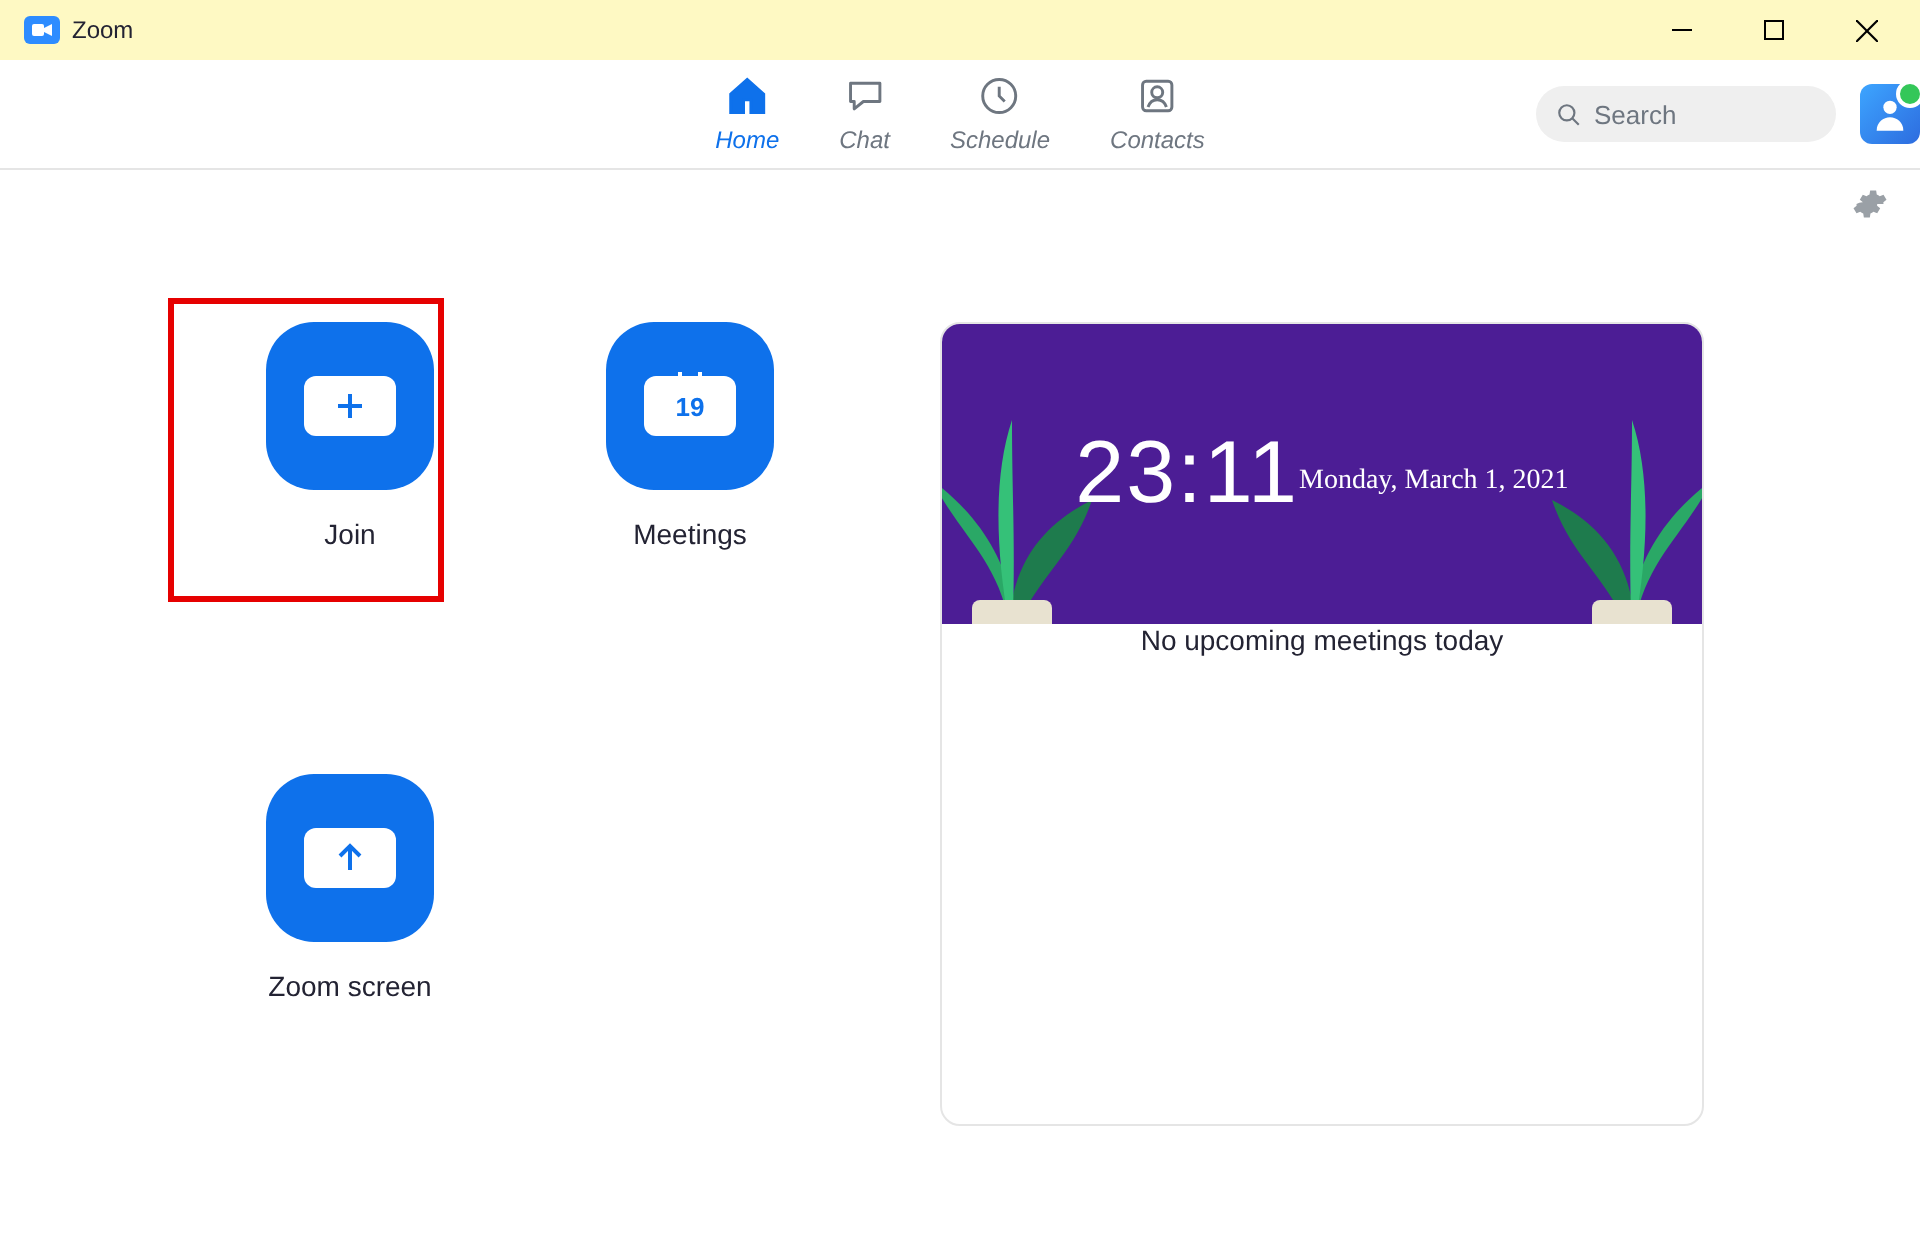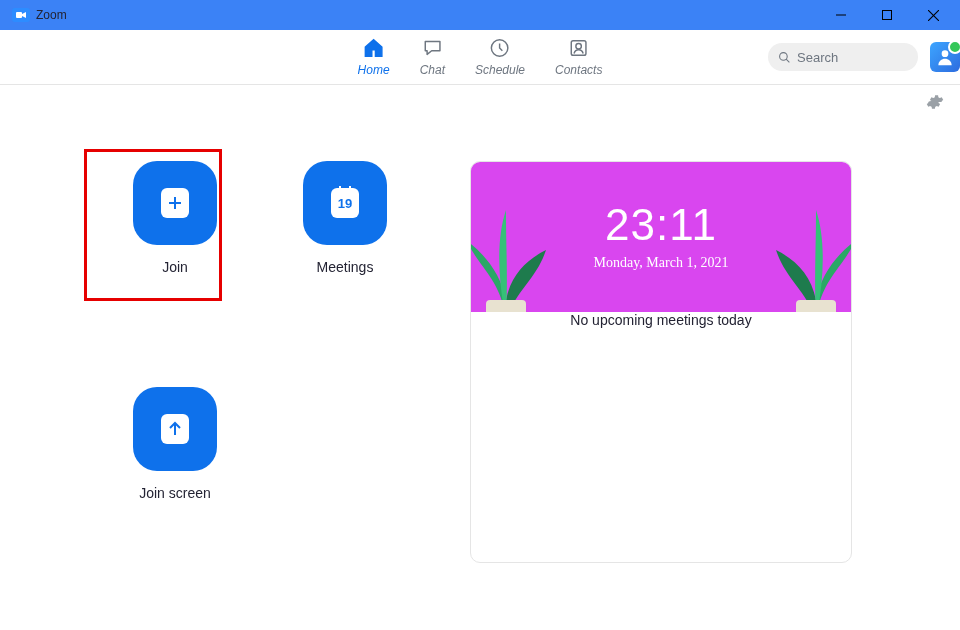--- a/index.html
+++ b/index.html
@@ -12,21 +12,21 @@
     color: #232333;
     overflow: hidden;
     font-size: 14px;
   }
   
   .titlebar {
     height: 30px;
     display: flex;
     align-items: center;
     padding: 0 4px;
-    background: #3b82f6;
+    background: #fef9c3;
   }
   .titlebar .app-icon {
     width: 18px; height: 14px;
     background: #2D8CFF;
     border-radius: 3px;
     margin: 0 6px 0 8px;
     display: flex; align-items: center; justify-content: center;
   }
   .titlebar .app-icon svg { width: 10px; height: 8px; fill: #fff; }
   .titlebar .title { font-size: 12px; color: #232333; }
@@ -138,21 +138,21 @@
     cursor: pointer;
   }
   .action .tile {
     width: 84px; height: 84px;
     border-radius: 24px;
     display: flex; align-items: center; justify-content: center;
   }
   .tile.orange { background: #F26D21; }
   .tile.blue   { background: #0E71EB; }
   .action .tile .inner {
-    width: 28px; height: 30px;
+    width: 46px; height: 30px;
     background: #fff;
     border-radius: 6px;
     display: flex; align-items: center; justify-content: center;
   }
   .action .label-row {
     display: flex; align-items: center; gap: 6px;
     color: #232333; font-size: 14px;
   }
   .action .label-row svg.chev { width: 8px; height: 8px; stroke: #6e7680; fill: none; stroke-width: 2; }
   .highlight {
@@ -172,25 +172,25 @@
     width: 380px;
     border: 1px solid #e5e5e5;
     border-radius: 10px;
     overflow: hidden;
     display: flex;
     flex-direction: column;
     height: 400px;
   }
   .panel-header {
     height: 150px;
-    background: #d946ef;
+    background: #4c1d95;
     position: relative;
     color: #fff;
     display: flex;
-    flex-direction: column;
+    flex-direction: row;
     align-items: center;
     justify-content: center;
     overflow: hidden;
   }
   .panel-header .plant {
     position: absolute;
     bottom: -8px;
     width: 110px; height: 140px;
   }
   .plant.left { left: -20px; transform: scaleX(-1); }
@@ -358,21 +358,21 @@
     <div class="action">
       <div class="tile blue">
         <div class="inner">
           <svg width="16" height="16" viewBox="0 0 16 16">
               <line x1="8" y1="14" x2="8" y2="3" stroke="#0E71EB" stroke-width="2"></line>
               <polyline points="3,7 8,2 13,7" fill="none" stroke="#0E71EB" stroke-width="2"></polyline>
             </svg>
         </div>
       </div>
       <div class="label-row">
-        <span>Join screen</span>
+        <span>Zoom screen</span>
       </div>
     </div>
 
   </div>
 
   <div class="panel">
     <div class="panel-header">
       <div class="plant left">
         <svg viewBox="0 0 100 140">
           <path d="M50 140 C40 110 20 100 10 70 C30 80 45 95 50 120 Z" fill="#1e7b4d"></path>

